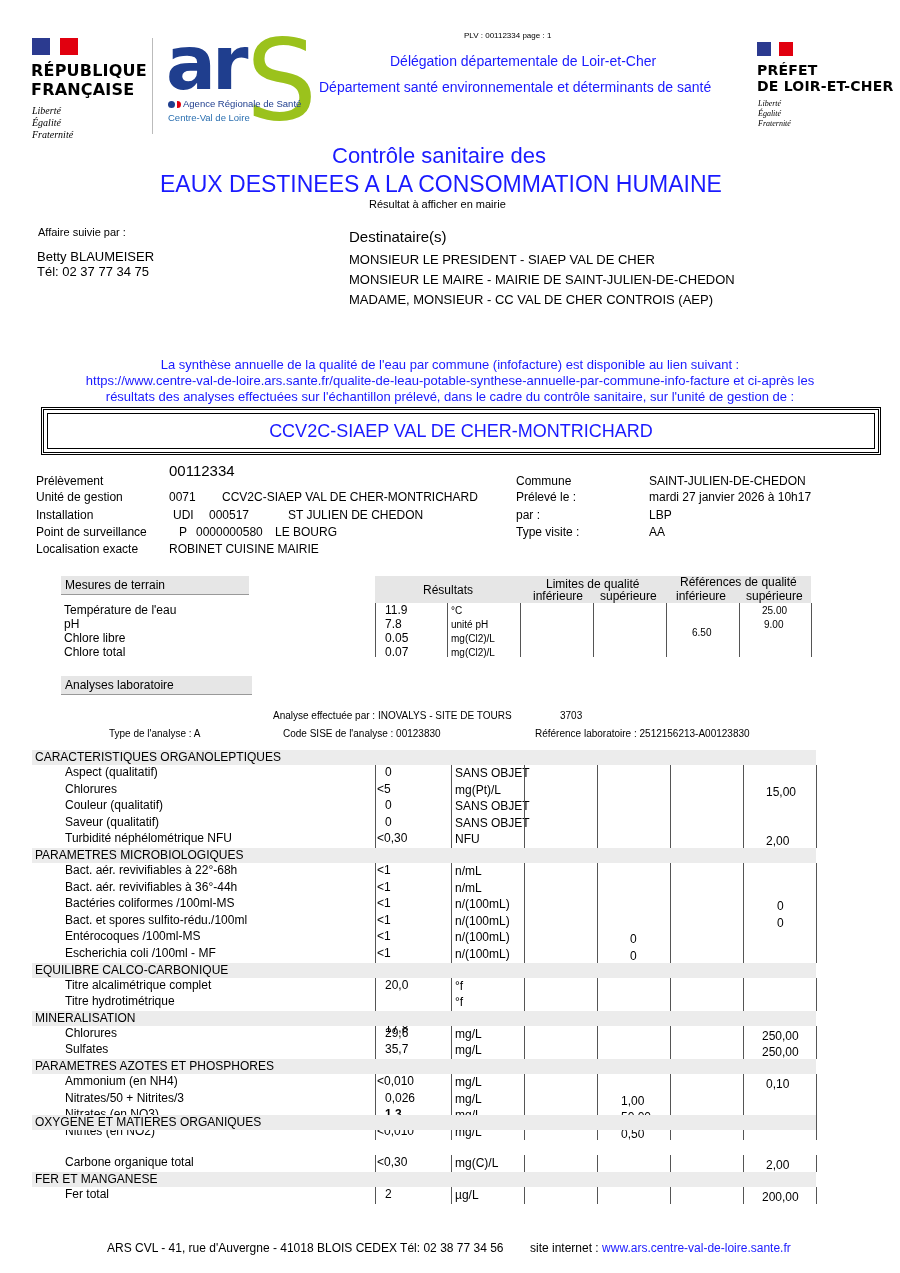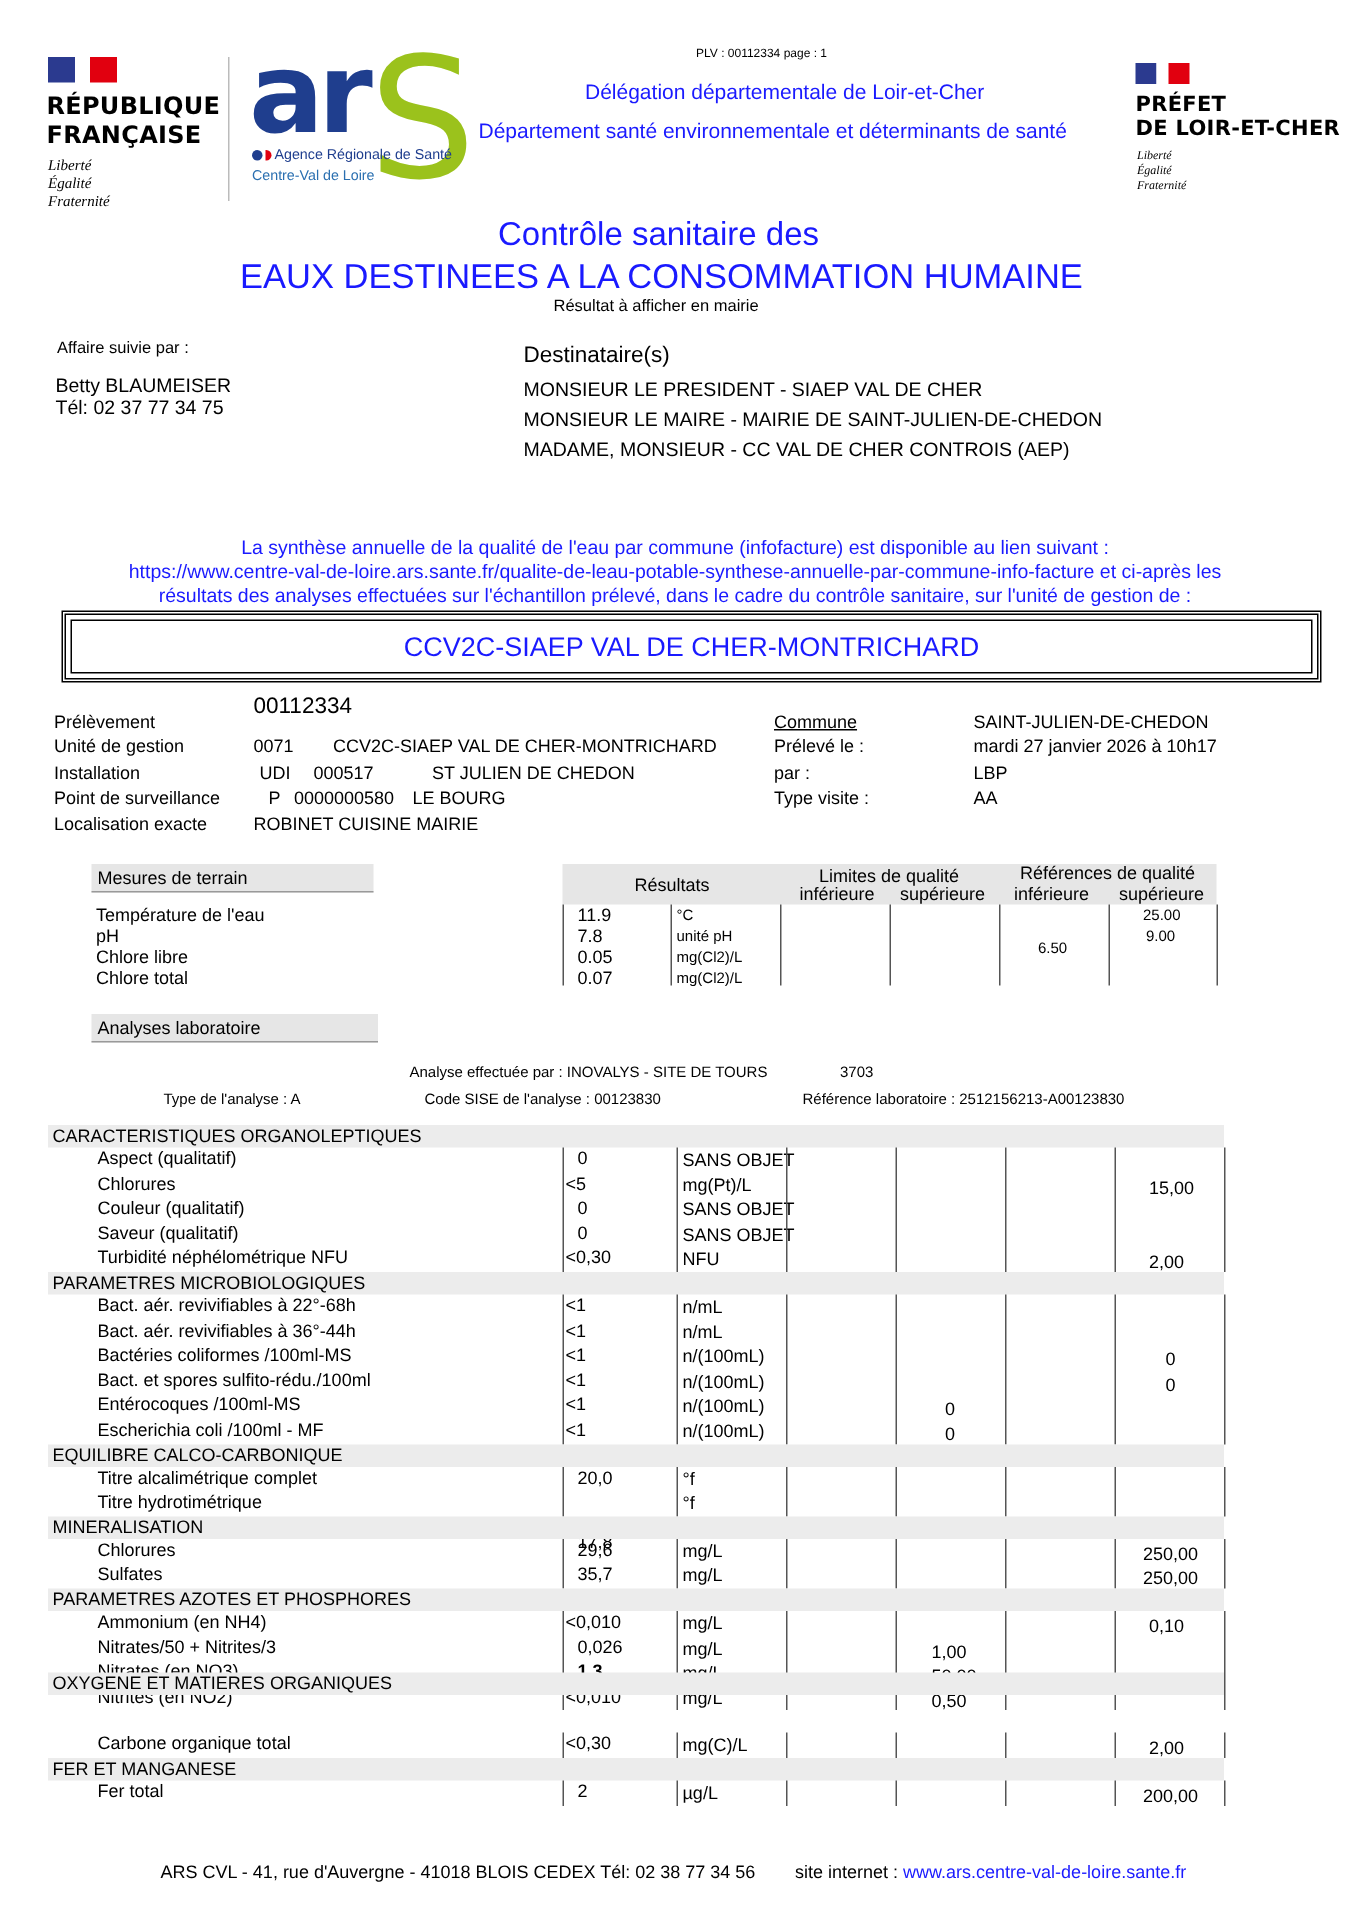--- a/index.html
+++ b/index.html
@@ -114,21 +114,21 @@
   <div class="abs meta" style="left:173px;top:508px;">UDI</div>
   <div class="abs meta" style="left:209px;top:508px;">000517</div>
   <div class="abs meta" style="left:288px;top:508px;">ST JULIEN DE CHEDON</div>
   <div class="abs meta" style="left:36px;top:525px;">Point de surveillance</div>
   <div class="abs meta" style="left:179px;top:525px;">P</div>
   <div class="abs meta" style="left:196px;top:525px;">0000000580</div>
   <div class="abs meta" style="left:275px;top:525px;">LE BOURG</div>
   <div class="abs meta" style="left:36px;top:542px;">Localisation exacte</div>
   <div class="abs meta" style="left:169px;top:542px;">ROBINET CUISINE MAIRIE</div>
 
-  <div class="abs meta" style="left:516px;top:474px;text-decoration:underline;">Commune</div>
+  <div class="abs meta" style="left:516px;top:474px;">Commune</div>
   <div class="abs meta" style="left:649px;top:474px;">SAINT-JULIEN-DE-CHEDON</div>
   <div class="abs meta" style="left:516px;top:490px;">Prélevé le :</div>
   <div class="abs meta" style="left:649px;top:490px;">mardi 27 janvier 2026 à 10h17</div>
   <div class="abs meta" style="left:516px;top:508px;">par :</div>
   <div class="abs meta" style="left:649px;top:508px;">LBP</div>
   <div class="abs meta" style="left:516px;top:525px;">Type visite :</div>
   <div class="abs meta" style="left:649px;top:525px;">AA</div>
 </div>
 
 <div class="section-tab" style="left:61px;top:576px;width:188px;">Mesures de terrain</div>

